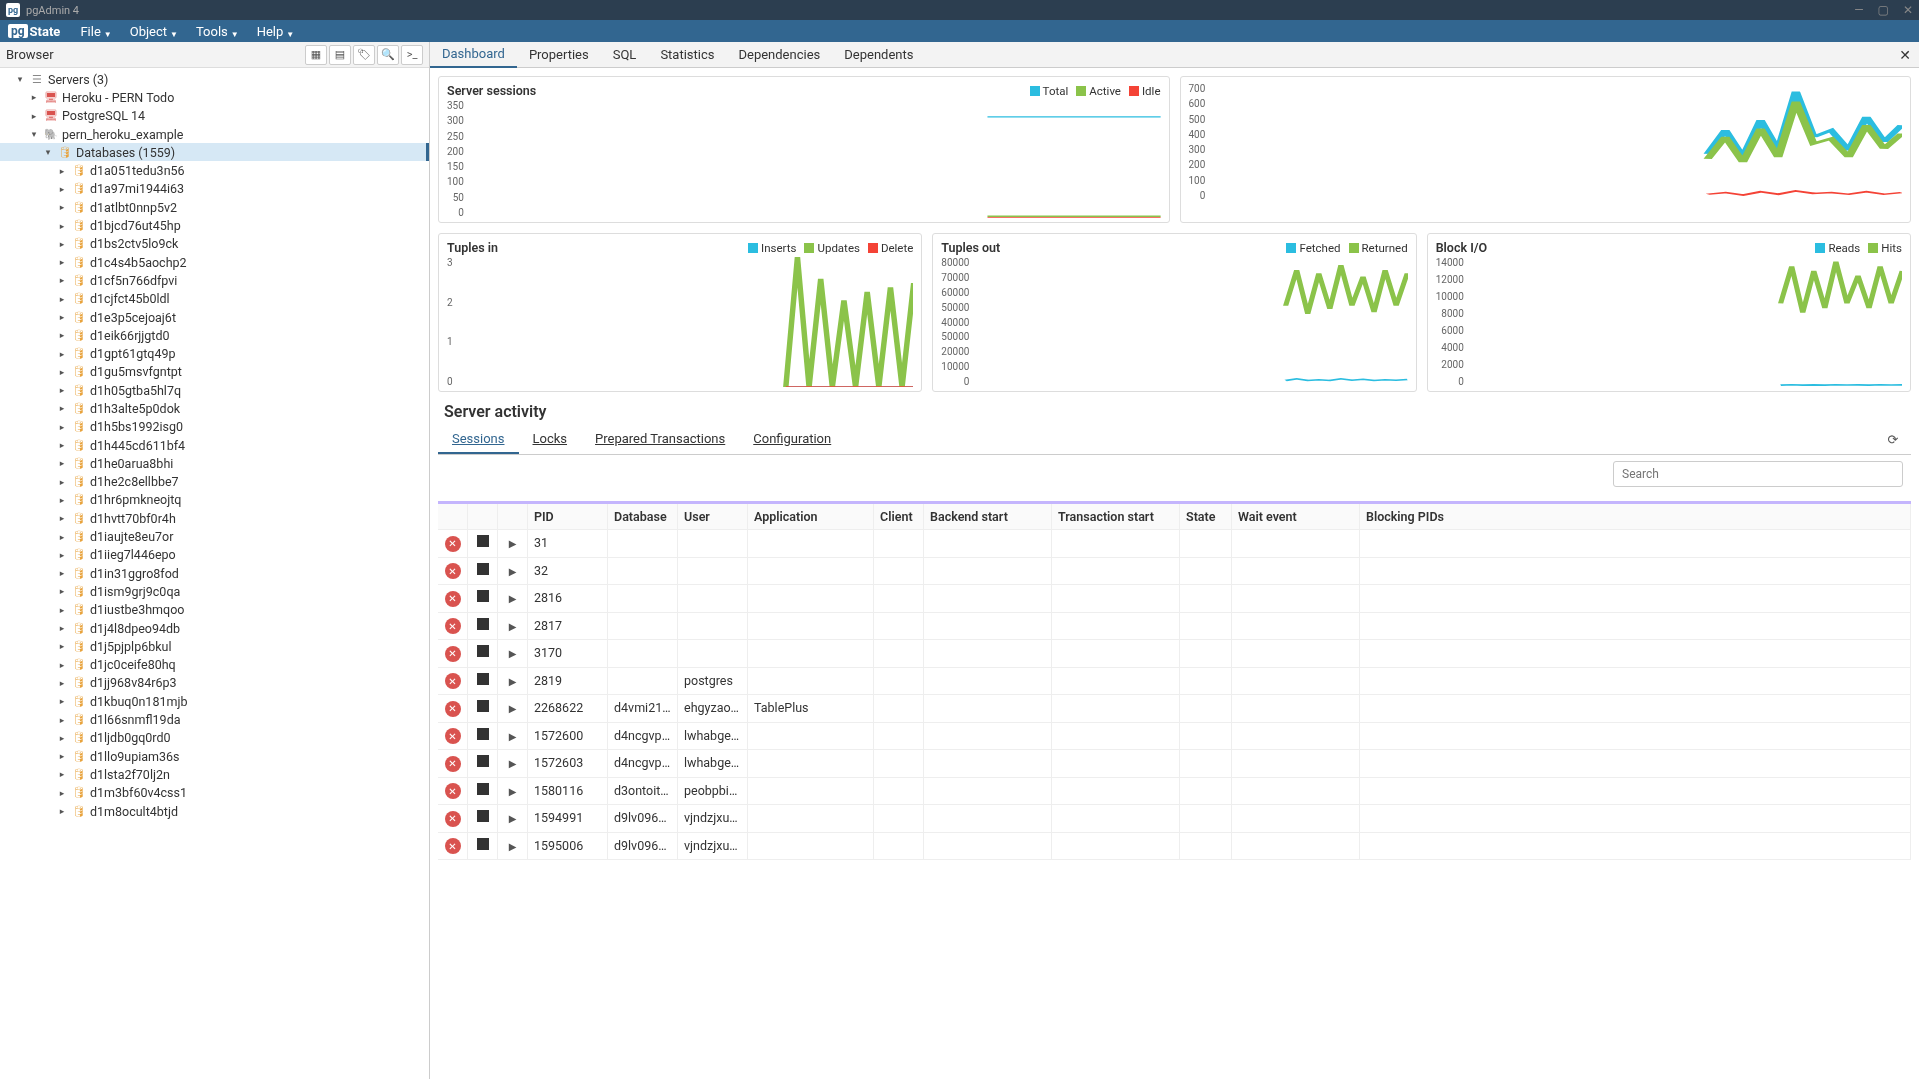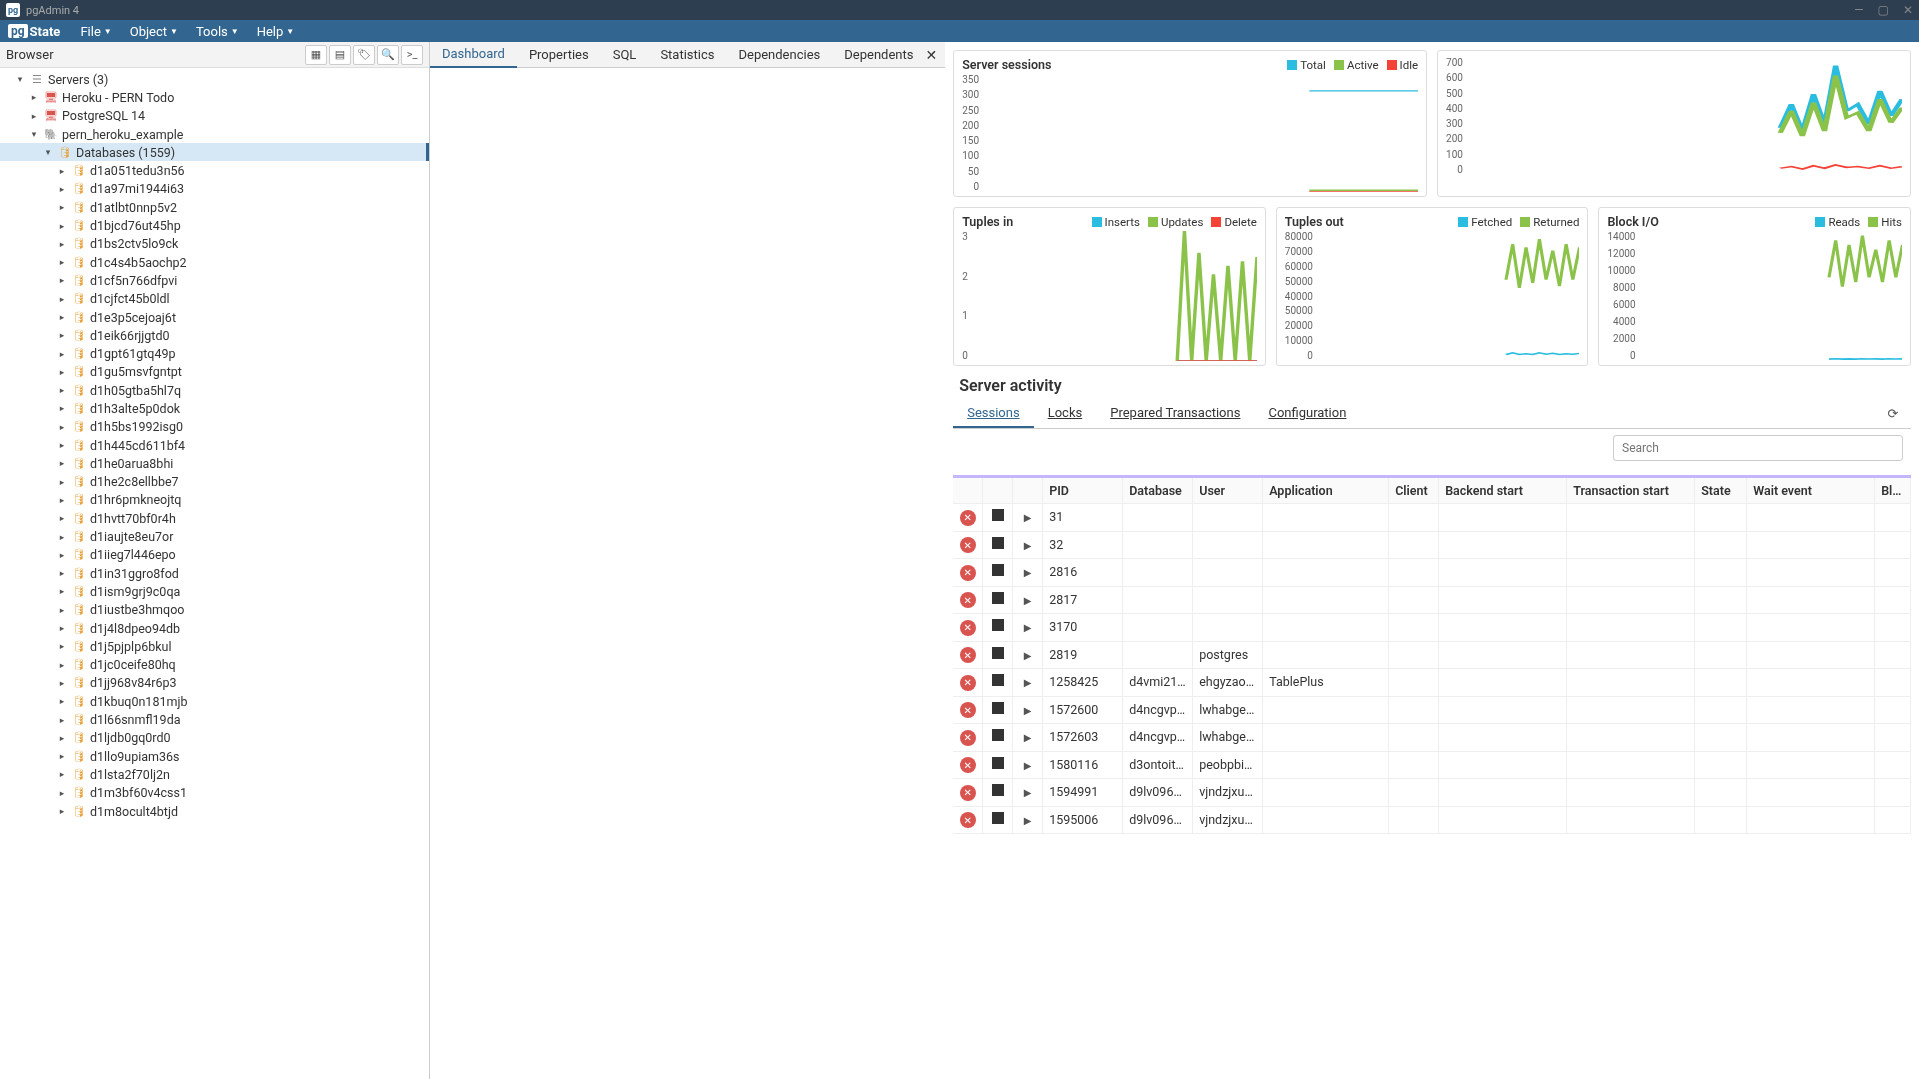--- a/index.html
+++ b/index.html
@@ -6,40 +6,40 @@
 html, body { width: 1919px; height: 1079px; overflow: hidden; background: #fff; }
 
 .titlebar { height: 20px; background: #2c3e50; color: #aaa; display: flex; align-items: center; padding: 0 6px; font-size: 11px; }
 .titlebar .tb-icon { width: 14px; height: 14px; background: #fff; border-radius: 2px; margin-right: 6px; display:flex; align-items:center; justify-content:center; font-size:9px; font-weight:bold; color:#326690;}
 .titlebar .wc { margin-left: auto; display:flex; gap:14px; color:#888; font-size:12px;}
 .titlebar .wc span { cursor:default; }
 
 .menubar { height: 22px; background: #326690; color: #fff; display: flex; align-items: center; padding: 0 8px; font-size: 13px; }
 .menubar .logo { font-weight: bold; margin-right: 20px; display:flex; align-items:center;}
 .menubar .logo .pg { background:#fff; color:#326690; padding:0 3px; border-radius:2px; font-size:12px; margin-right:2px;}
-.menubar .mitem { margin-right: 18px; cursor: pointer; display:flex; align-items:center;}
+.menubar .mitem { margin-right: 18px; cursor: pointer; display:flex; align-items:flex-end;}
 .menubar .mitem .caret { font-size:8px; margin-left:3px;}
 
 .content { display: flex; height: calc(1079px - 42px); border-radius: 20px; }
 
 .sidebar { width: 430px; border-right: 1px solid #ccc; display:flex; flex-direction:column;}
 .browser-hdr { height: 26px; background: #f3f3f3; border-bottom:1px solid #ddd; display:flex; align-items:center; padding:0 6px; font-size:13px; color:#333;}
 .browser-hdr .tools { margin-left:auto; display:flex; gap:2px;}
 .browser-hdr .tool { width:22px; height:20px; border:1px solid #ccc; background:#fff; display:flex; align-items:center; justify-content:center; font-size:11px; color:#555; cursor:pointer; border-radius:2px;}
 .tree { flex:1; overflow-y:auto; overflow-x:hidden; font-size:12.5px; color:#333; padding-top:2px;}
 .tree-row { height:18.3px; display:flex; align-items:center; white-space:nowrap; cursor:pointer;}
 .tree-row.selected { background:#d6e8f5; border-right:3px solid #326690;}
 .tw { display:inline-block; width:12px; text-align:center; font-size:9px; color:#555;}
 .ticon { width:14px; height:14px; margin:0 4px; display:inline-flex; align-items:center; justify-content:center; font-size:11px;}
 .srv-icon { color:#d9534f;}
 .db-icon { color:#e8a33d;}
 .dbitem-icon { color:#e8a33d;}
 .grp-icon { color:#888;}
 
-.main { flex:1; display:flex; flex-direction:row; overflow:hidden;}
+.main { flex:1; display:flex; flex-direction:column; overflow:hidden;}
 .tabbar { height:26px; background:#f3f3f3; border-bottom:1px solid #ccc; display:flex; align-items:center; font-size:13px; color:#333;}
 .tab { padding:0 12px; height:26px; display:flex; align-items:center; cursor:pointer;}
 .tab.active { color:#326690; border-bottom:2px solid #326690;}
 .tabbar .close { margin-left:auto; margin-right:8px; font-size:14px; cursor:pointer; color:#333;}
 
 .dash { flex:1; overflow-y:auto; padding:8px; background:#fff;}
 .charts-row { display:flex; gap:10px; margin-bottom:10px;}
 .chart-card { border:1px solid #ddd; border-radius:3px; padding:6px 8px 4px 8px; background:#fff;}
 .chart-card.half { flex:1;}
 .chart-card.third { flex:1;}
@@ -656,21 +656,21 @@
               <div class="gc c-bstart"></div>
               <div class="gc c-tstart"></div>
               <div class="gc c-state"></div>
               <div class="gc c-wait"></div>
               <div class="gc c-block"></div>
             </div>
             <div class="grid-row">
               <div class="gc c-act"><span class="x-cancel">✕</span></div>
               <div class="gc c-stop"><span class="x-stop"></span></div>
               <div class="gc c-exp"><span class="x-exp">▶</span></div>
-              <div class="gc c-pid">1258425</div>
+              <div class="gc c-pid">2268622</div>
               <div class="gc c-db">d4vmi21na...</div>
               <div class="gc c-user">ehgyzaoeo...</div>
               <div class="gc c-app">TablePlus</div>
               <div class="gc c-client"></div>
               <div class="gc c-bstart"></div>
               <div class="gc c-tstart"></div>
               <div class="gc c-state"></div>
               <div class="gc c-wait"></div>
               <div class="gc c-block"></div>
             </div>

